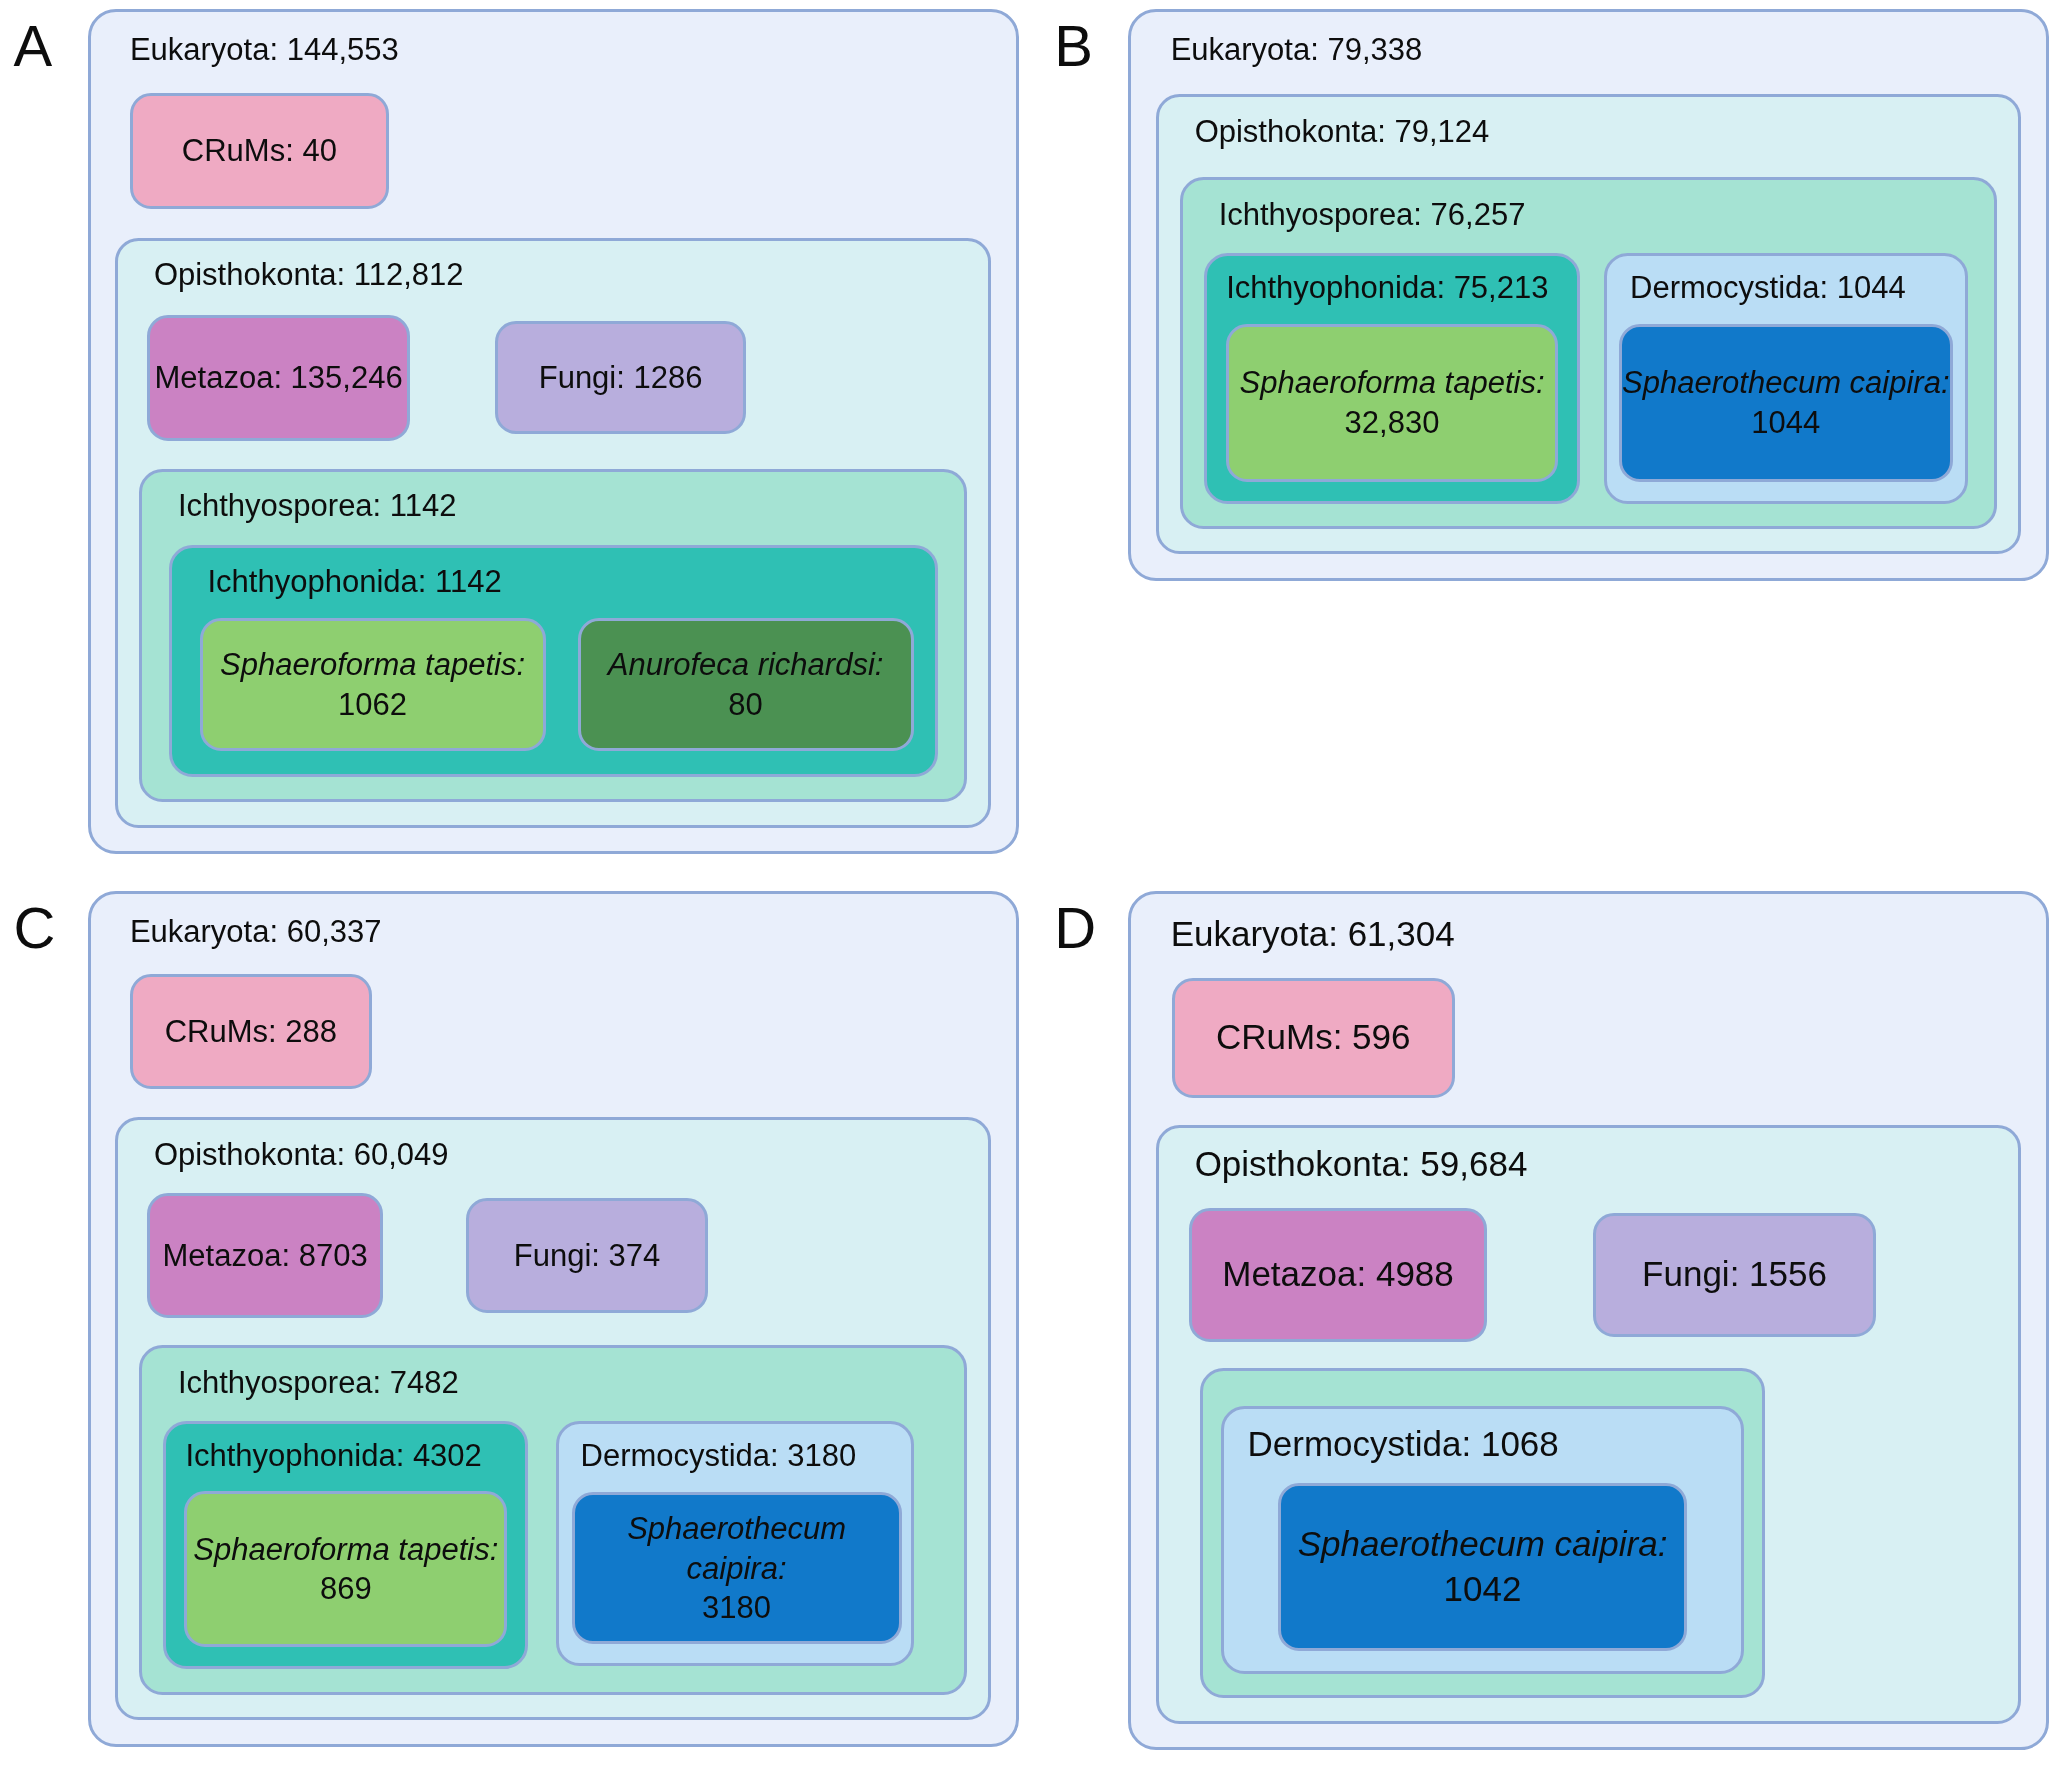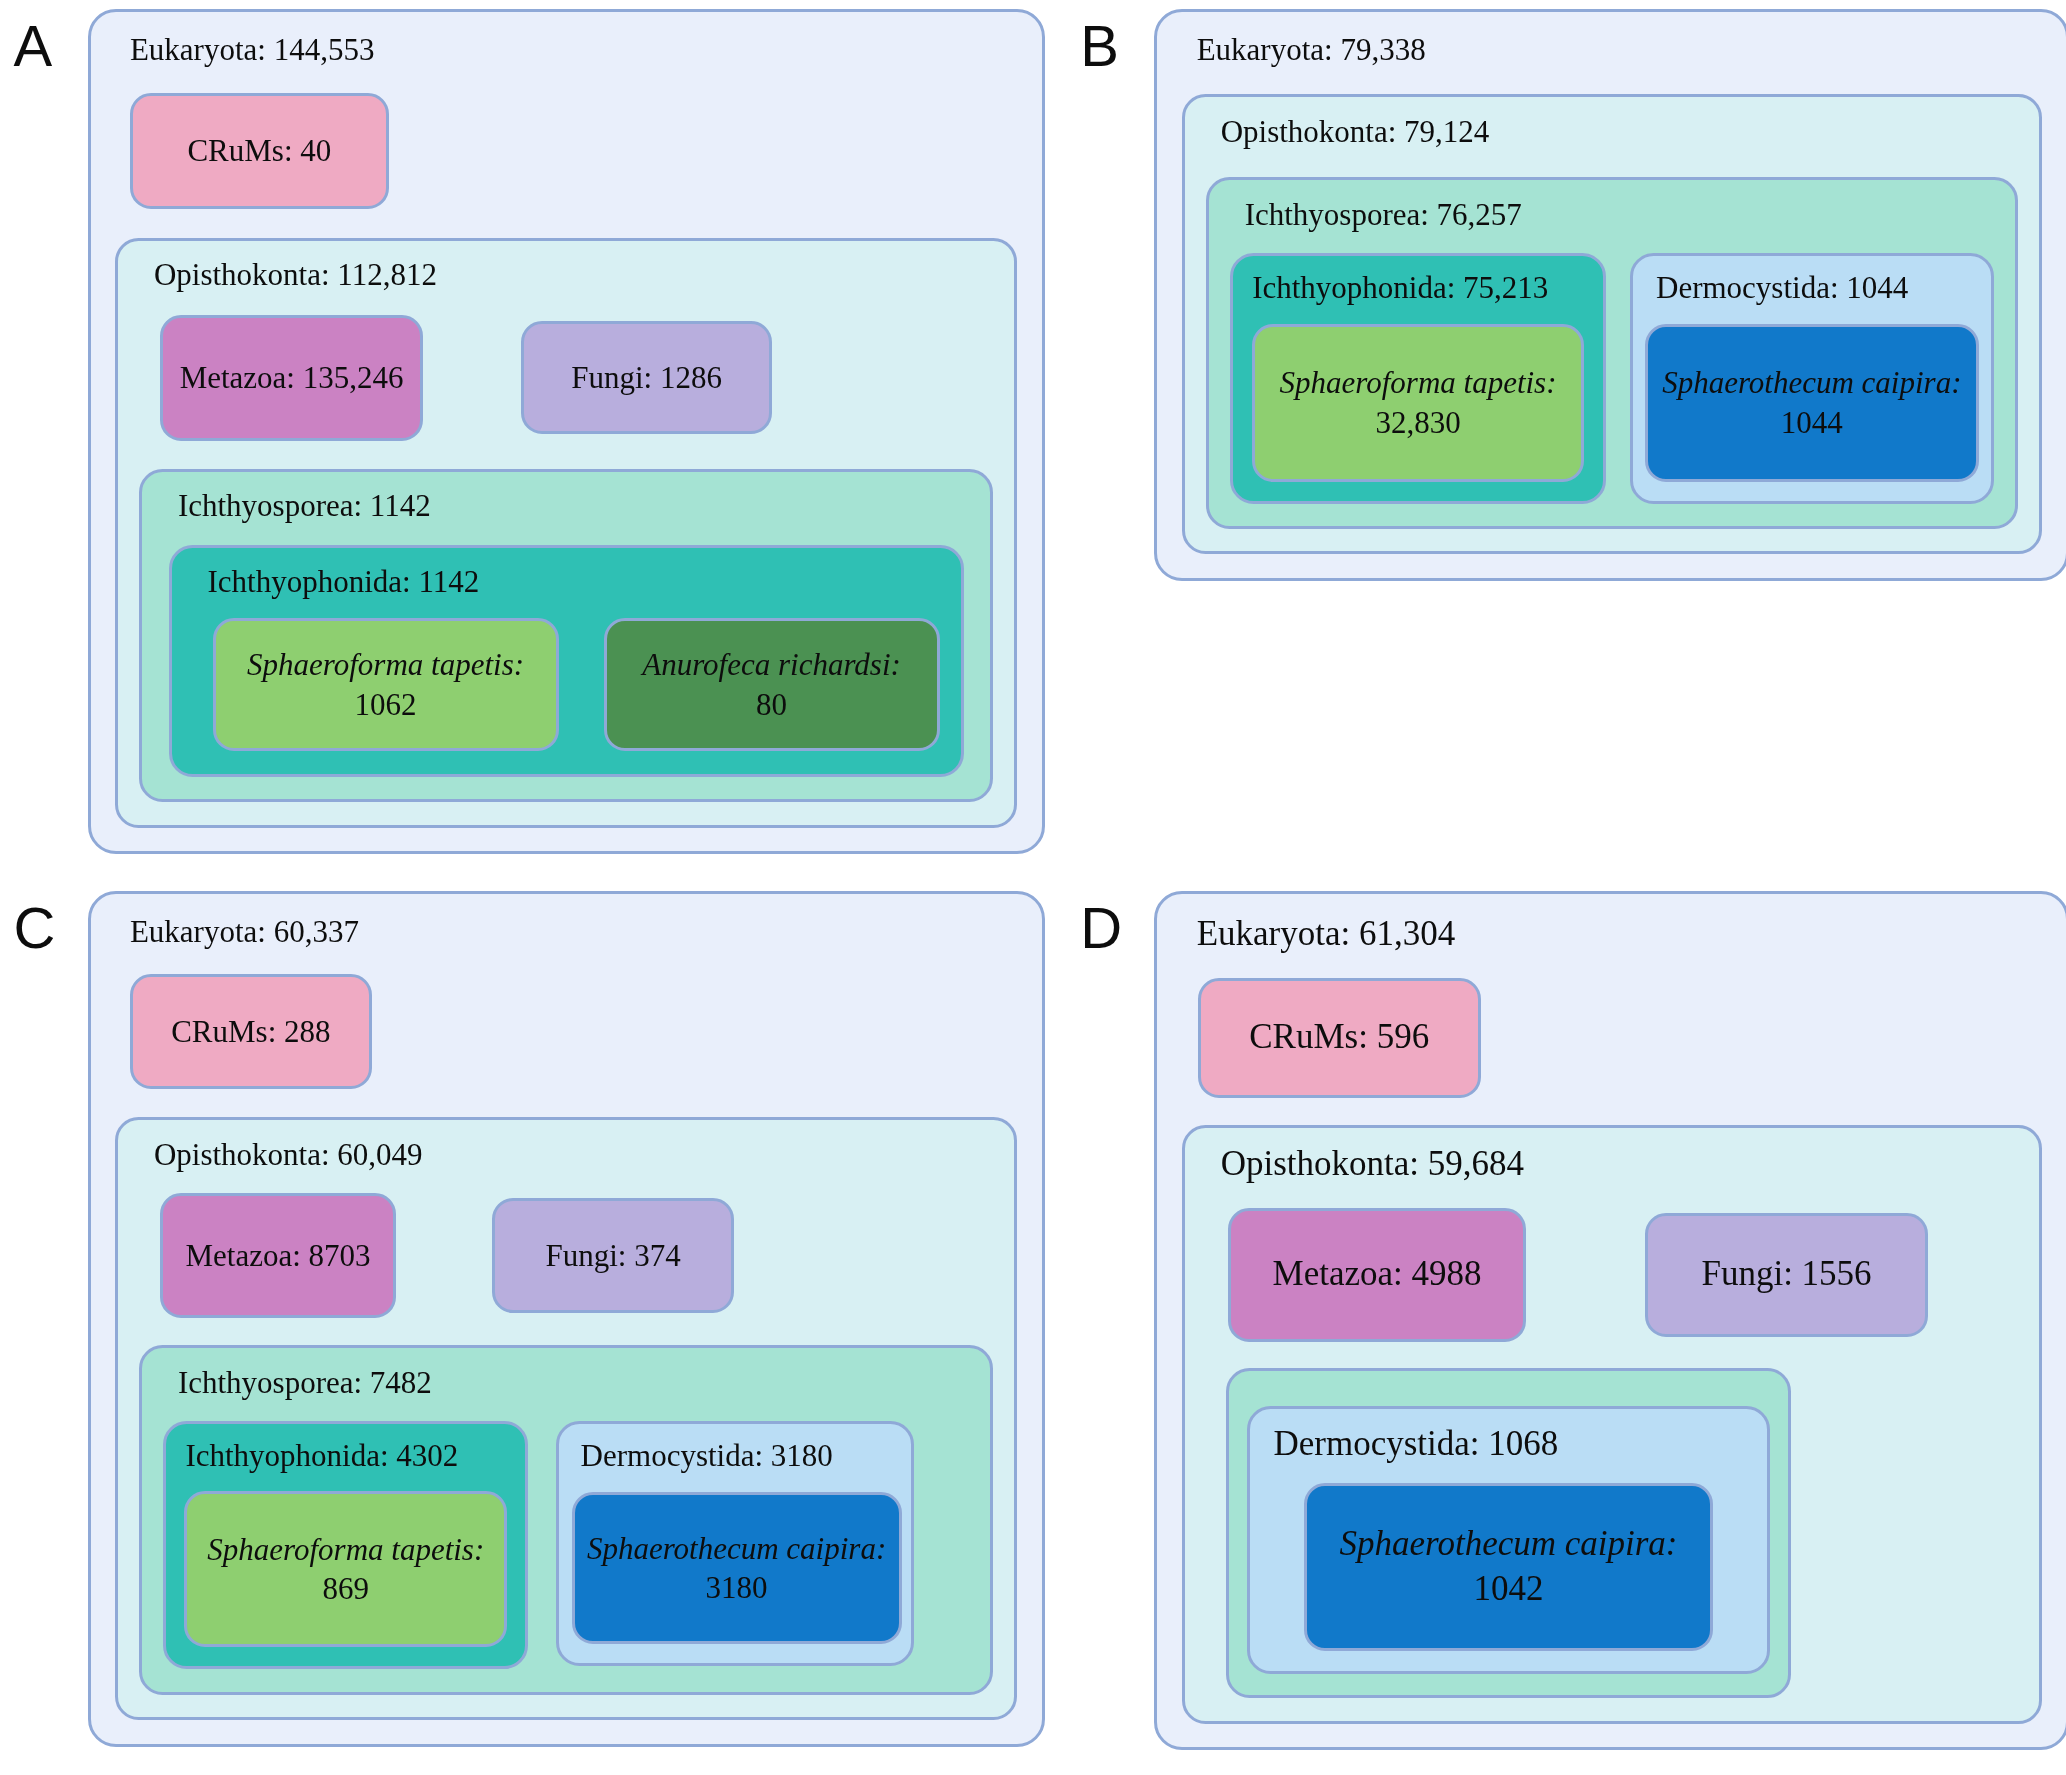--- a/index.html
+++ b/index.html
@@ -19,33 +19,33 @@
   html,body{margin:0;padding:0;background:#ffffff;}
   .canvas{
     width:2066px;height:1775px;box-sizing:border-box;background:#ffffff;
     font-family:"Liberation Sans","DejaVu Sans",sans-serif;color:#0d0d0d;
     padding:9px 17px 11.2px 9px;
     display:grid;grid-template-columns:1fr 1fr;grid-template-rows:auto auto;
     column-gap:31px;row-gap:23.5px;overflow:hidden;
   }
   .panel{display:flex;align-items:flex-start;}
   .letter{font-size:58px;line-height:1;padding:7.8px 11.2px 0 4.5px;width:63px;flex:0 0 auto;font-weight:500;}
-  .box{border:3.9px solid var(--border);box-sizing:border-box;font-family:Liberation Serif, serif;}
+  .box{border:3.9px solid var(--border);box-sizing:border-box;}
   .euk{background:var(--c-euk);border-radius:28px;flex:1 1 auto;padding:19px 24.6px 23.5px 24.6px;}
   .title{font-size:31px;line-height:1.2;padding-left:14.6px;}
   .panel-d .title{font-size:35px;}
   .mid{border-radius:23.5px;padding:15.7px 21px 22.4px 21px;}
   .opis{background:var(--c-opis);}
   .ichsp{background:var(--c-ichsp);}
   .ichph{background:var(--c-ichph);}
   .derm{background:var(--c-derm);}
   .row{display:flex;align-items:center;}
   .leaf{
     display:flex;flex-direction:column;align-items:center;justify-content:center;
-    text-align:center;font-size:31px;line-height:1.28;border-radius:21px;flex:0 0 auto;margin-left:13px;
+    text-align:center;font-size:31px;line-height:1.28;border-radius:21px;flex:0 0 auto;
   }
   .panel-d .leaf{font-size:35px;}
   .crums{background:var(--c-crums);}
   .meta{background:var(--c-meta);}
   .fungi{background:var(--c-fungi);}
   .sphf{background:var(--c-sphf);}
   .anur{background:var(--c-anur);}
   .spht{background:var(--c-spht);}
   .sp-name{font-style:italic;}
 </style>

